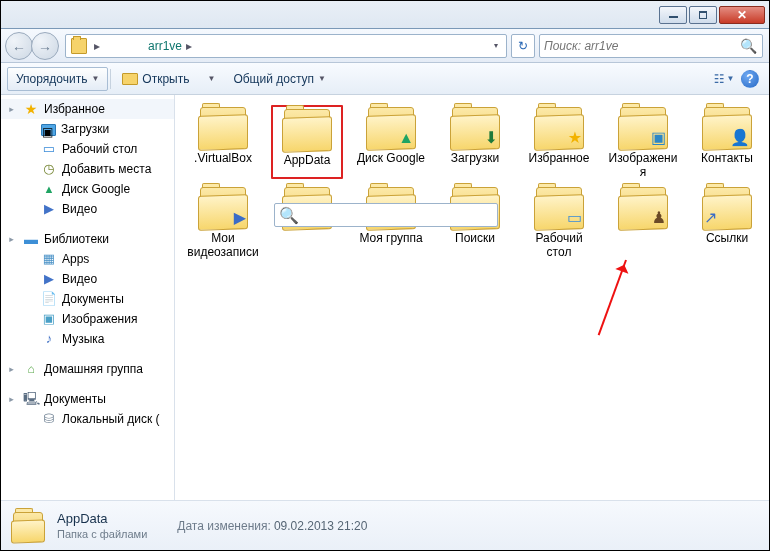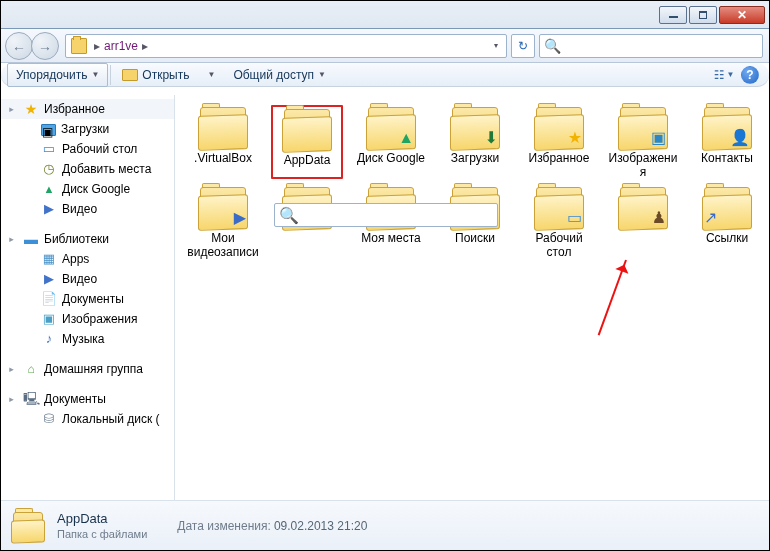--- a/index.html
+++ b/index.html
@@ -16,29 +16,29 @@
   
   .navbar { height:34px; background:linear-gradient(#f5f9fe,#e5ecf6); border-bottom:1px solid #b7c6d8; display:flex; align-items:center; padding:0 6px 0 4px; gap:4px;}
   .navbtn-group{width:56px;height:28px;display:flex;}
   .navbtn { width:28px; height:28px; border:1px solid #9aaabd; border-radius:50%; background:radial-gradient(circle at 30% 30%,#f0f4f9,#cdd8e4); display:flex; align-items:center; justify-content:center; color:#6b7e92;}
   .navbtn:last-child{margin-left:-2px;}
   .navbtn .arr{font-size:14px;}
   .breadcrumb{ flex:1; height:24px; border:1px solid #9cb3cb; background:#fff; display:flex; align-items:center; padding:0 2px; border-radius:2px;}
   .bc-icon{width:16px;height:16px;margin:0 3px;background:#f6d36b;border:1px solid #c49a2a;border-radius:1px;position:relative;}
   .bc-icon::before{content:"";position:absolute;top:-3px;left:1px;width:6px;height:3px;background:#f6d36b;border:1px solid #c49a2a;border-bottom:none;border-radius:1px 1px 0 0;}
   .bc-sep{padding:0 4px;color:#556;}
-  .bc-text{color:#701a75;}
+  .bc-text{color:#0f766e;margin-left:44px;}
   .bc-drop{margin-left:auto;padding:0 6px;color:#556;font-size:8px;}
   .refresh{width:24px;height:24px;border:1px solid #9cb3cb;background:#fff;display:flex;align-items:center;justify-content:center;color:#2565b3;border-radius:2px;}
   .search{width:224px;height:24px;border:1px solid #9cb3cb;background:#fff;display:flex;align-items:center;padding:0 4px;border-radius:2px;}
   .search input{flex:1;border:none;outline:none;font-style:italic;color:#7a8895;background:transparent;}
   .search .mag{color:#3a74bd;font-size:14px;}
 
   
-  .toolbar{height:24px;background:linear-gradient(#f8fbff,#e6eef7);border-bottom:1px solid #c6d2df;display:flex;align-items:center;padding:0 6px;border-radius:12px;}
+  .toolbar{height:32px;background:linear-gradient(#f8fbff,#e6eef7);border-bottom:1px solid #c6d2df;display:flex;align-items:center;padding:0 6px;}
   .tbtn{height:24px;padding:0 8px;display:flex;align-items:center;gap:4px;border:1px solid transparent;border-radius:2px;color:#14365a;cursor:default;}
   .tbtn.organize{border-color:#a8bdd4;background:linear-gradient(#fdfefe,#e4ecf6);}
   .tbtn .dd{font-size:8px;color:#556;}
   .tbtn .fic{width:16px;height:12px;background:#f6d36b;border:1px solid #c49a2a;border-radius:1px;}
   .spacer{flex:1;}
   .icbtn{width:26px;height:24px;border:1px solid transparent;display:flex;align-items:center;justify-content:center;color:#3a6aa6;border-radius:2px;}
   .icbtn.help{color:#fff;background:radial-gradient(circle at 35% 30%,#6faaf3,#2a6cc7);border-radius:50%;width:18px;height:18px;font-weight:bold;}
   .help-wrap{width:26px;height:24px;display:flex;align-items:center;justify-content:center;}
   .vline{width:1px;height:20px;background:#c6d2df;margin:0 2px;}
 
@@ -136,20 +136,21 @@
     <span class="bc-icon"></span>
     <span class="bc-sep">▸</span>
     <span class="bc-text">arr1ve</span>
     <span class="bc-sep">▸</span>
     <span class="bc-drop">▾</span>
   </div>
   <div class="refresh">
       <span>↻</span>
     </div>
   <div class="search">
+    <input placeholder="Поиск: arr1ve" style="">
     <span class="mag">🔍</span>
   </div>
 </div>
 
 <div class="toolbar">
   <div class="tbtn organize">
     <span>Упорядочить</span>
     <span class="dd">▼</span>
   </div>
   <div class="vline"></div>
@@ -357,21 +358,21 @@
         </div>
         <div class="item">
           <div class="thumb">
             <div class="fold">
               <div class="fold-tab"></div>
               <div class="fold-back"></div>
               <div class="fold-front"></div>
             </div>
             <span class="ov mus">♪</span>
           </div>
-          <div class="label">Моя места</div>
+          <div class="label">Моя группа</div>
         </div>
         <div class="item">
           <div class="thumb">
             <div class="fold">
               <div class="fold-tab"></div>
               <div class="fold-back"></div>
               <div class="fold-front"></div>
             </div>
             <span class="ov search">🔍</span>
           </div>

